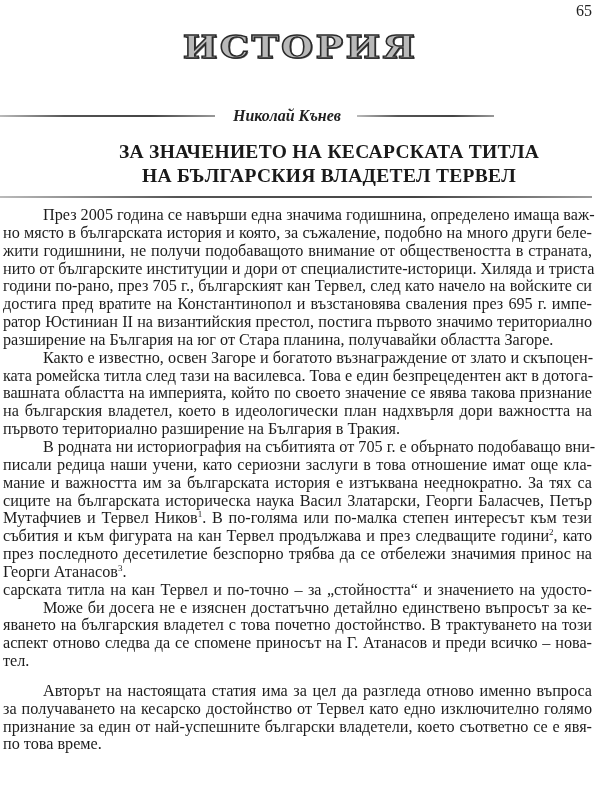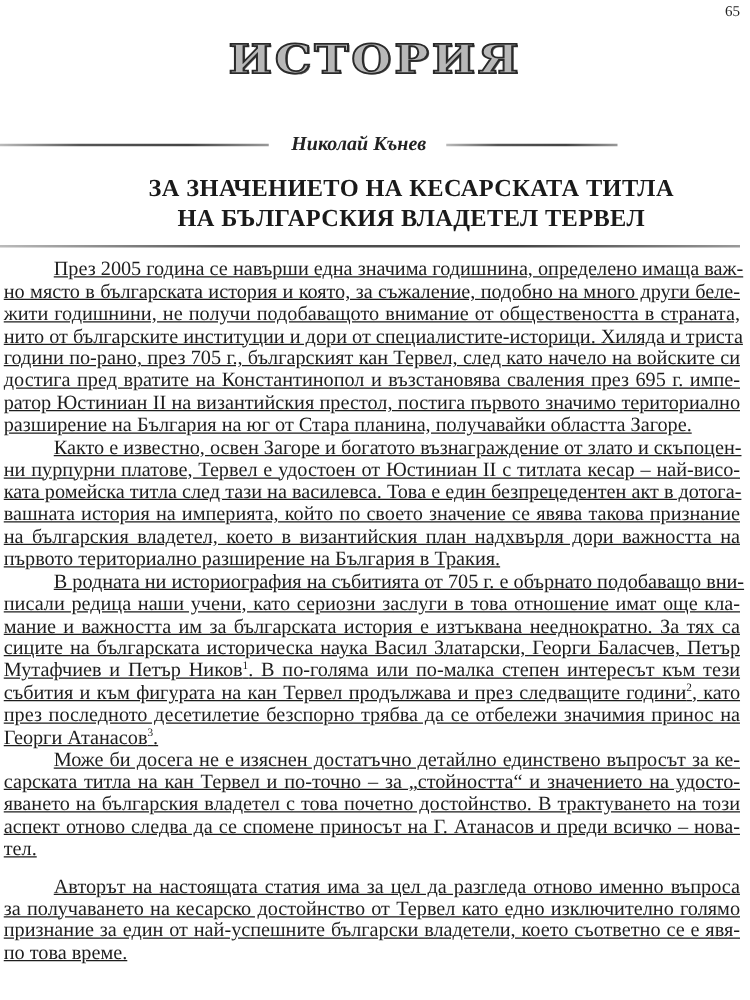--- a/index.html
+++ b/index.html
@@ -12,21 +12,21 @@
     height: 800px;
     overflow: hidden;
     position: relative;
     font-family: "Liberation Serif", "DejaVu Serif", serif;
     color: #1c1c1c;
   }
   .page-number {
     position: absolute;
     top: 2px;
     right: 8px;
-    font-size: 12px;
+    font-size: 16px;
     color: #222;
   }
   .section-title {
     position: absolute;
     top: 28px;
     left: 0;
     width: 600px;
     text-align: center;
     font-family: "DejaVu Serif", "Liberation Serif", serif;
     font-weight: bold;
@@ -89,21 +89,20 @@
     line-height: 17.85px;
     text-align: justify;
     color: #1d1d1d;
   }
   .line {
     display: block;
     text-align: justify;
     text-align-last: justify;
     white-space: nowrap;
     overflow: visible;
-    text-decoration: underline;
   }
   .line.last {
     text-align-last: left;
   }
   .line.first {
     padding-left: 40px;
   }
   sup {
     font-size: 9px;
     line-height: 0;
@@ -138,41 +137,40 @@
     <span class="line">жити годишнини, не получи подобаващото внимание от обществеността в страната,</span>
     <span class="line">нито от българските институции и дори от специалистите-историци. Хиляда и триста</span>
     <span class="line">години по-рано, през 705 г., българският кан Тервел, след като начело на войските си</span>
     <span class="line">достига пред вратите на Константинопол и възстановява сваления през 695 г. импе-</span>
     <span class="line">ратор Юстиниан II на византийския престол, постига първото значимо териториално</span>
     <span class="line last">разширение на България на юг от Стара планина, получавайки областта Загоре.</span>
   </div>
 
   <div class="para">
     <span class="line first">Както е известно, освен Загоре и богатото възнаграждение от злато и скъпоцен-</span>
-    <span class="line">ни пурпурни платове, Тервел е удостоен от Юстиниан II с титлата кесар – най-висо-</span>
     <span class="line">ката ромейска титла след тази на василевса. Това е един безпрецедентен акт в дотога-</span>
-    <span class="line">вашната история на империята, който по своето значение се явява такова признание</span>
-    <span class="line">на българския владетел, което в византийския план надхвърля дори важността на</span>
+    <span class="line">вашната областта на империята, който по своето значение се явява такова признание</span>
+    <span class="line">на българския владетел, което в идеологически план надхвърля дори важността на</span>
     <span class="line last">първото териториално разширение на България в Тракия.</span>
   </div>
 
   <div class="para">
     <span class="line first">В родната ни историография на събитията от 705 г. е обърнато подобаващо вни-</span>
     <span class="line">писали редица наши учени, като сериозни заслуги в това отношение имат още кла-</span>
     <span class="line">мание и важността им за българската история е изтъквана нееднократно. За тях са</span>
     <span class="line">сиците на българската историческа наука Васил Златарски, Георги Баласчев, Петър</span>
-    <span class="line"><span>Мутафчиев и Петър Ников</span><sup>1</sup><span>. В по-голяма или по-малка степен интересът към тези</span></span>
+    <span class="line"><span>Мутафчиев и Тервел Ников</span><sup>1</sup><span>. В по-голяма или по-малка степен интересът към тези</span></span>
     <span class="line"><span>събития и към фигурата на кан Тервел продължава и през следващите години</span><sup>2</sup><span>, като</span></span>
     <span class="line">през последното десетилетие безспорно трябва да се отбележи значимия принос на</span>
     <span class="line last"><span>Георги Атанасов</span><sup>3</sup><span>.</span></span>
   </div>
 
   <div class="para">
+    <span class="line">сарската титла на кан Тервел и по-точно – за „стойността“ и значението на удосто-</span>
     <span class="line first">Може би досега не е изяснен достатъчно детайлно единствено въпросът за ке-</span>
-    <span class="line">сарската титла на кан Тервел и по-точно – за „стойността“ и значението на удосто-</span>
     <span class="line">яването на българския владетел с това почетно достойнство. В трактуването на този</span>
     <span class="line">аспект отново следва да се спомене приносът на Г. Атанасов и преди всичко – нова-</span>
     <span class="line last">тел.</span>
   </div>
 
   <div class="para" style="margin-top:12px;">
     <span class="line first">Авторът на настоящата статия има за цел да разгледа отново именно въпроса</span>
     <span class="line">за получаването на кесарско достойнство от Тервел като едно изключително голямо</span>
     <span class="line">признание за един от най-успешните български владетели, което съответно се е явя-</span>
     <span class="line last">по това време.</span>

